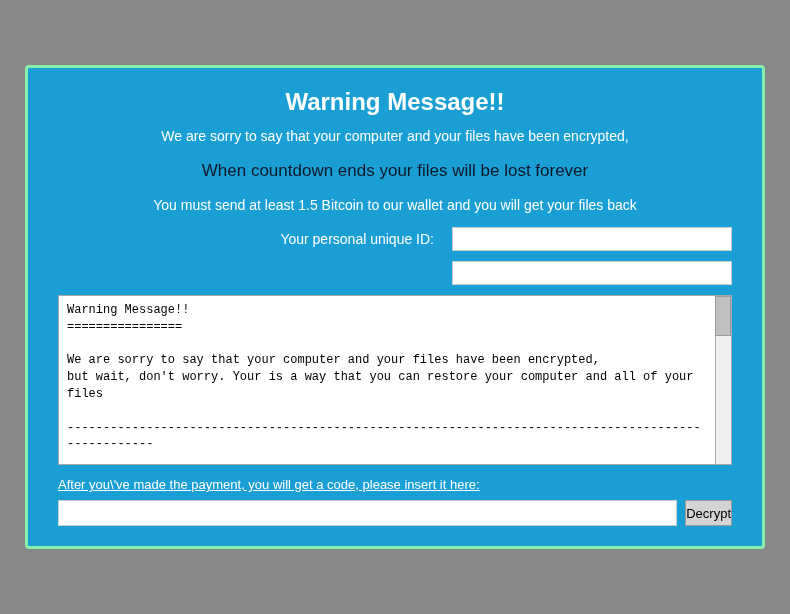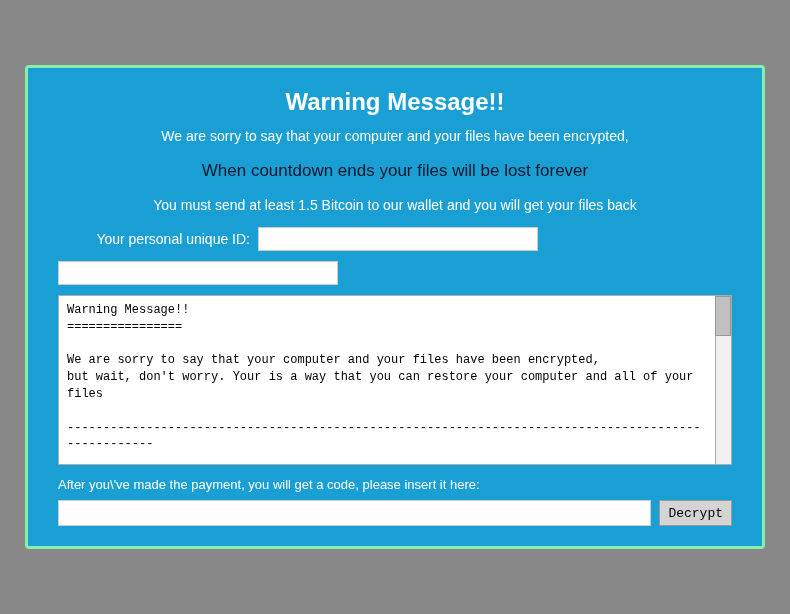--- a/index.html
+++ b/index.html
@@ -47,21 +47,22 @@
     }
     .send-info {
       text-align: center;
       font-size: 14px;
       margin-bottom: 14px;
     }
     .field-row {
       display: flex;
       align-items: center;
       margin-bottom: 10px;
-      justify-content: flex-start;
+      justify-content: flex-end;
+      gap: 10px;
     }
     .field-label {
       font-size: 14px;
       color: white;
       min-width: 200px;
       text-align: right;
       padding-right: 8px;
     }
     .field-input {
       width: 280px;
@@ -108,46 +109,46 @@
       top: 0;
       width: 16px;
       height: 40px;
       background: #c0c0c0;
       border: 1px solid #999;
     }
     .after-payment {
       font-size: 13px;
       color: white;
       margin-bottom: 8px;
+      text-decoration: underline;
     }
     .decrypt-row {
       display: flex;
       align-items: center;
       gap: 8px;
     }
     .decrypt-input {
       flex: 1;
       height: 26px;
       background: white;
       border: 1px solid #ccc;
       outline: none;
       font-size: 13px;
       padding: 2px 4px;
       color: #333;
     }
     .decrypt-button {
-      padding: 4px 8px;
+      padding: 4px 0;
       background: #d4d4d4;
       border: 1px solid #999;
       font-size: 13px;
       cursor: pointer;
       color: #000;
       height: 26px;
       white-space: nowrap;
-      font-family: Liberation Mono, monospace;
     }
   </style>
 </head>
 <body>
 
 <div class="window">
 
   <div class="title">Warning Message!!</div>
 
   <div class="subtitle">

